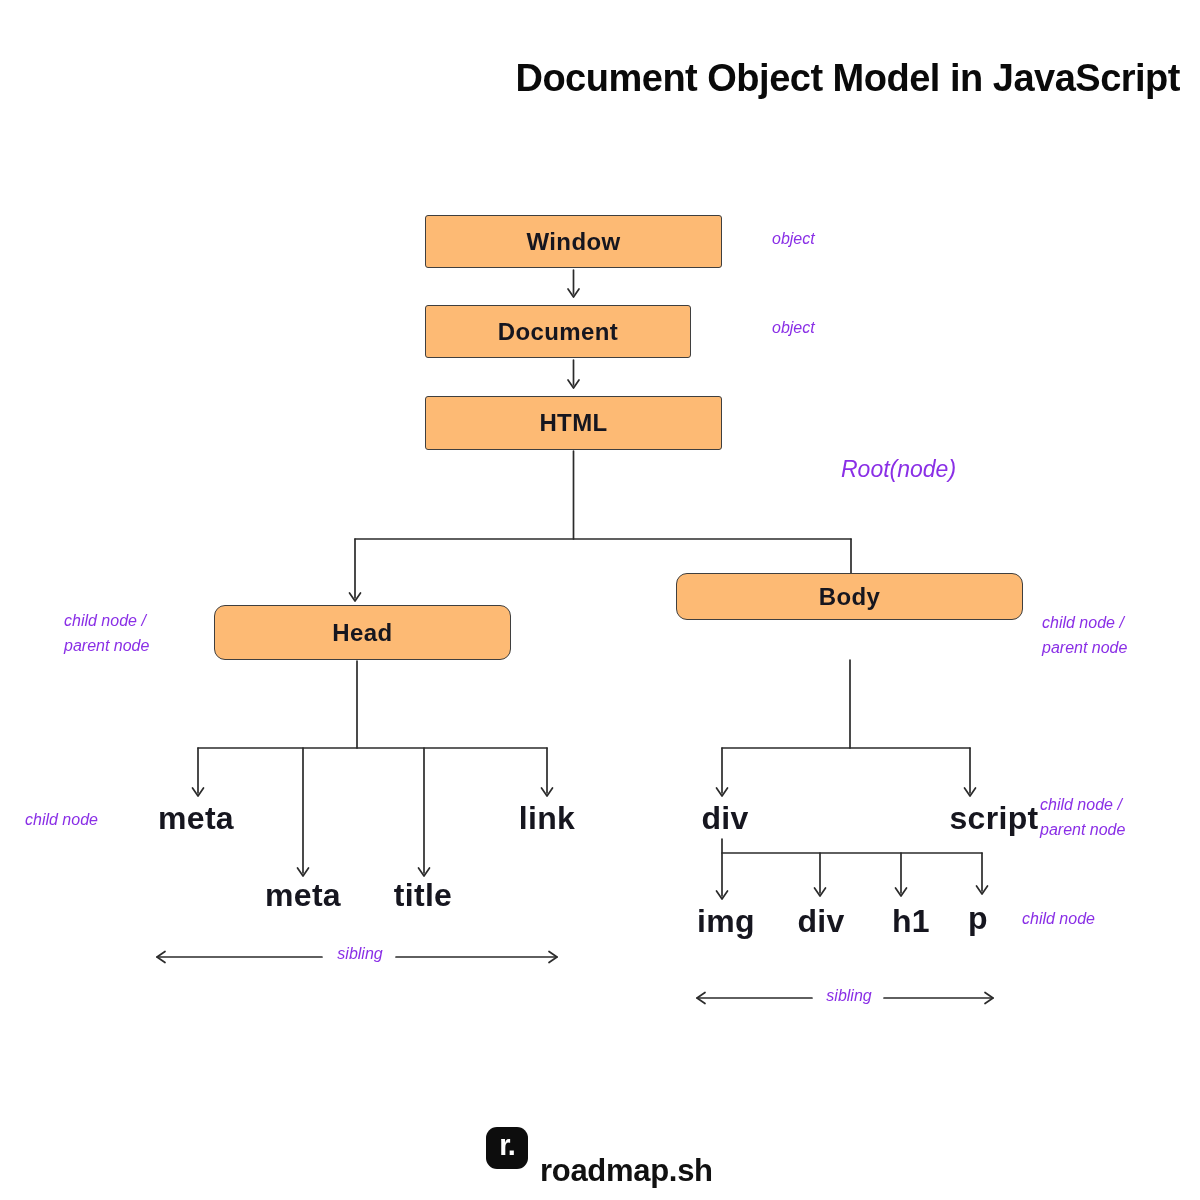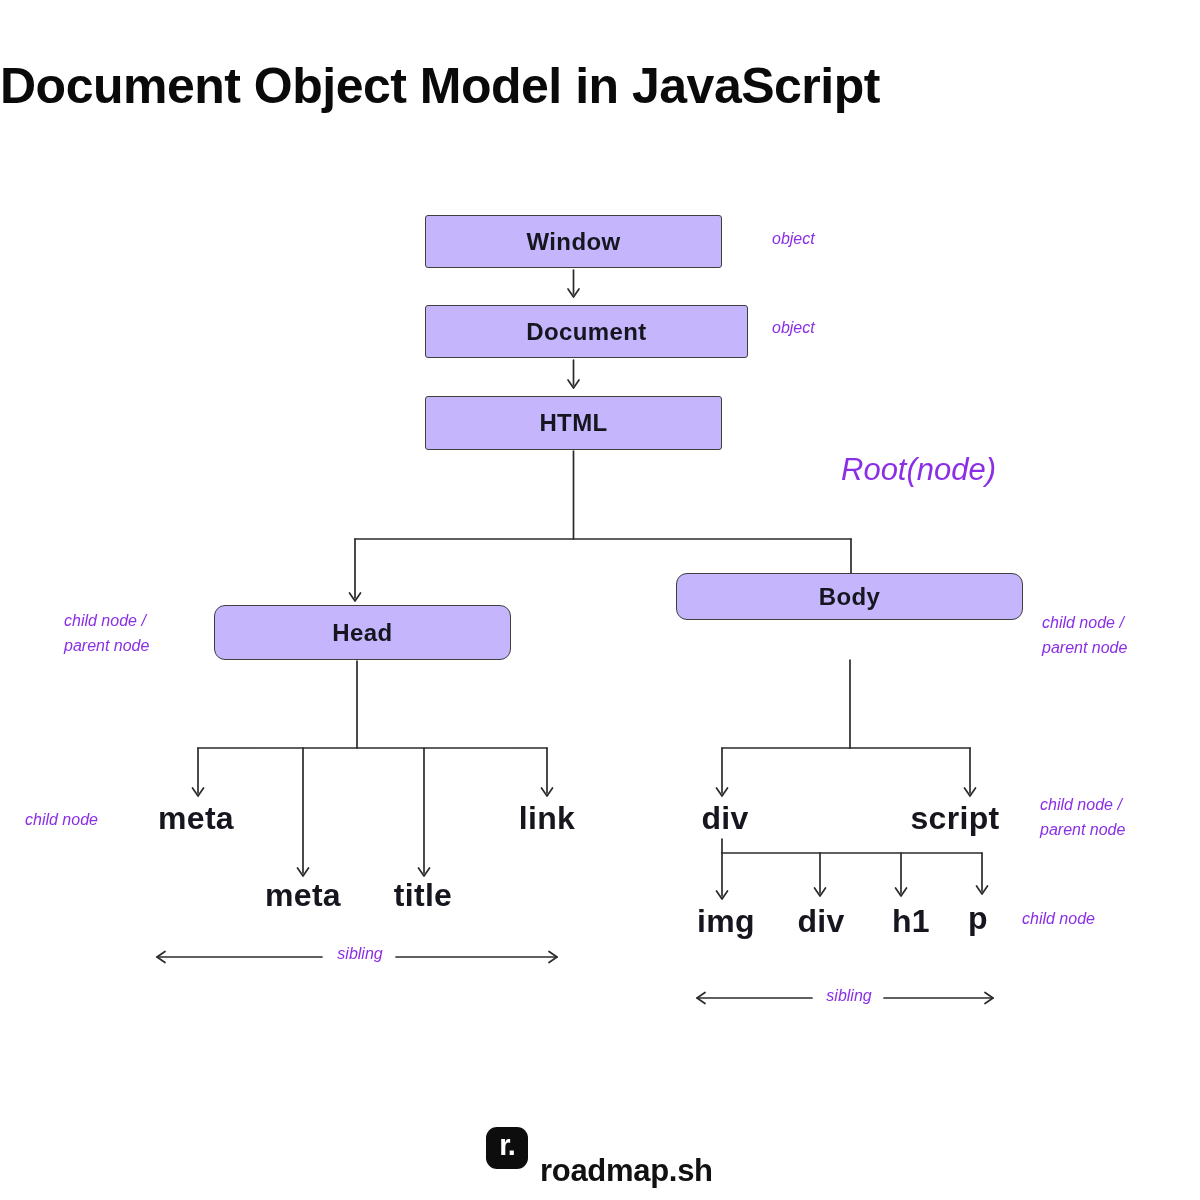--- a/index.html
+++ b/index.html
@@ -15,22 +15,22 @@
     position: relative;
     width: 1200px;
     height: 1200px;
     background: #ffffff;
     overflow: hidden;
   }
   .title {
     position: absolute;
     left: 0; top: 57px;
     width: 1180px;
-    text-align: left;
-    font-size: 50px;
+    text-align: right;
+    font-size: 38px;
     font-weight: 800;
     letter-spacing: -0.5px;
     color: #0a0a0a;
   }
   .connectors {
     position: absolute;
     left: 0; top: 0;
     width: 1200px;
     height: 1200px;
   }
@@ -39,21 +39,21 @@
     stroke-width: 1.7;
     fill: none;
     stroke-linecap: round;
     stroke-linejoin: round;
   }
   .nodebox {
     position: absolute;
     display: flex;
     align-items: center;
     justify-content: center;
-    background: #c4b5fd;
+    background: #fdba74;
     border: 1.6px solid #3f3f3f;
     color: var(--ink, #16161f);
     font-size: 24px;
     font-weight: 600;
     letter-spacing: 0.4px;
   }
   .nodebox.sharp { border-radius: 3px; }
   .nodebox.round { border-radius: 11px; }
   .leaf {
     position: absolute;
@@ -67,21 +67,21 @@
   .ann {
     position: absolute;
     color: var(--purple, #8a2fe6);
     font-style: italic;
     font-size: 16px;
     font-weight: 500;
     line-height: 25px;
     white-space: nowrap;
   }
   .ann.center { transform: translateX(-50%); }
-  .ann.big { font-size: 31px; font-style: italic; }
+  .ann.big { font-size: 23px; font-style: italic; }
   .footer {
     position: absolute;
     display: flex;
     align-items: center;
     gap: 12px;
   }
   .logo {
     width: 42px; height: 42px;
     background: var(--logo_bg, #0d0d0d);
     border-radius: 11px;
@@ -167,40 +167,40 @@
       <path d="M697 998 H812"></path>
       <path d="M884 998 H993"></path>
       <path d="M705 992.5 L697 998 L705 1003.5"></path>
       <path d="M985 992.5 L993 998 L985 1003.5"></path>
     </g>
   </svg>
 
   <div class="nodebox sharp" style="left:425px;top:215px;width:297px;height:53px">
     <span>Window</span>
   </div>
-  <div class="nodebox sharp" style="left:425px;top:305px;width:323px;height:53px">
+  <div class="nodebox sharp" style="left:425px;top:305px;width:266px;height:53px">
     <span>Document</span>
   </div>
   <div class="nodebox sharp" style="left:425px;top:396px;width:297px;height:54px">
     <span>HTML</span>
   </div>
   <div class="nodebox round" style="left:214px;top:605px;width:297px;height:55px">
     <span>Head</span>
   </div>
   <div class="nodebox round" style="left:676px;top:573px;width:347px;height:47px">
     <span>Body</span>
   </div>
 
   <div class="leaf" style="left:196px;top:800px">meta</div>
   <div class="leaf" style="left:303px;top:877px">meta</div>
   <div class="leaf" style="left:423px;top:877px">title</div>
   <div class="leaf" style="left:547px;top:800px">link</div>
 
   <div class="leaf" style="left:725px;top:800px">div</div>
-  <div class="leaf" style="left:955px;top:800px">script</div>
+  <div class="leaf" style="left:994px;top:800px">script</div>
 
   <div class="leaf" style="left:726px;top:903px">img</div>
   <div class="leaf" style="left:821px;top:903px">div</div>
   <div class="leaf" style="left:911px;top:903px">h1</div>
   <div class="leaf" style="left:978px;top:900px">p</div>
 
   <div class="ann" style="left:772px;top:226px">object</div>
   <div class="ann" style="left:772px;top:315px">object</div>
   <div class="ann big" style="left:841px;top:457px">Root(node)</div>
 

